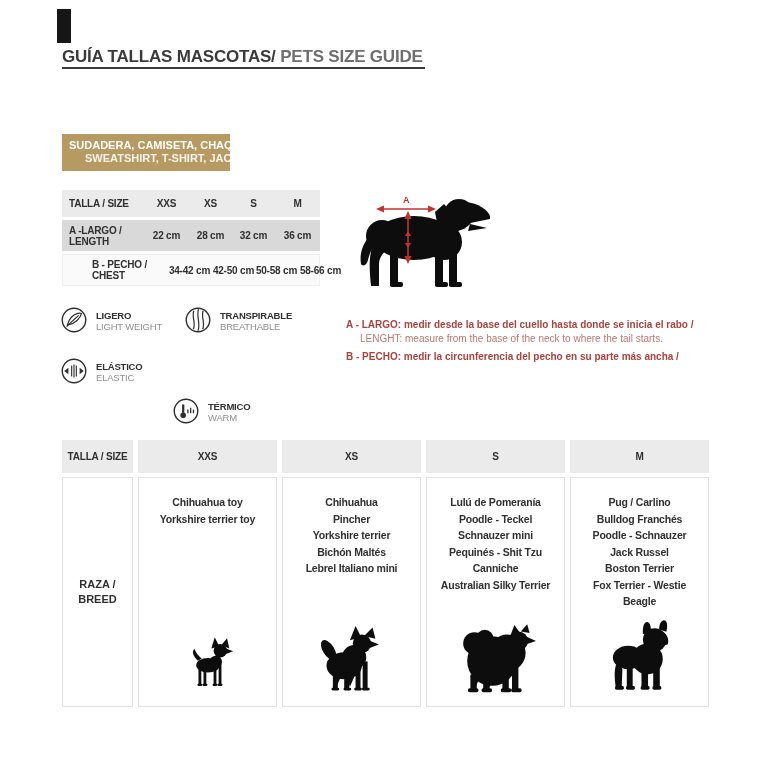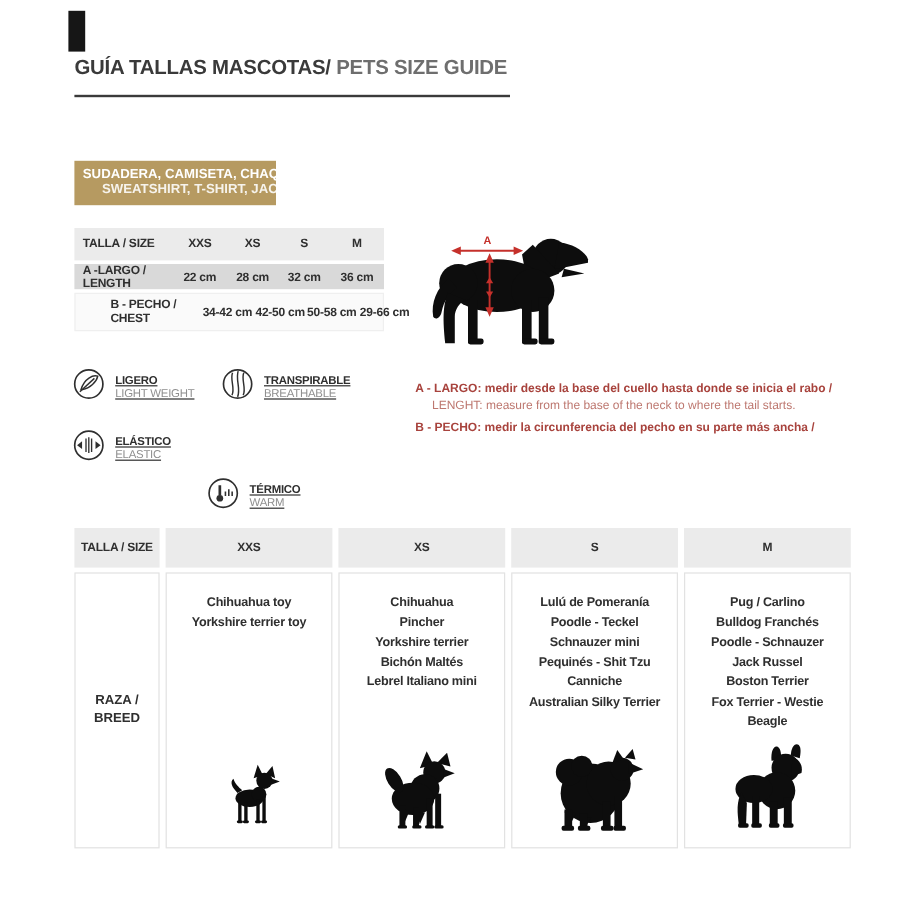--- a/index.html
+++ b/index.html
@@ -5,47 +5,47 @@
   html,body{margin:0;padding:0;background:#ffffff;}
   .page{position:relative;width:768px;height:768px;background:#ffffff;overflow:hidden;
         font-family:"Liberation Sans",sans-serif;color:#2f2f2f;}
   .abs{position:absolute;}
 
   
   .corner-mark{left:57px;top:9px;width:14px;height:34px;background:#161616;}
 
   
   .main-title{left:62px;top:47px;font-size:17px;font-weight:bold;letter-spacing:-0.2px;
-              color:#3a3a3a;border-bottom:2px solid #3a3a3a;padding-bottom:12px;padding-right:2px;
+              color:#3a3a3a;border-bottom:2px solid #3a3a3a;padding-bottom:0;padding-right:2px;
               white-space:nowrap;}
   .main-title .en{color:#6e6e6e;font-weight:bold;}
   .subtitle{left:62px;top:88px;font-size:13.5px;font-weight:bold;color:#b4975f;white-space:nowrap;}
   .subtitle .en{color:#cfc095;}
 
   
   .category-box{left:62px;top:134px;width:168px;background:#b69a61;color:#ffffff;
                 padding:5px 7px 6px 7px;box-sizing:border-box;}
   .category-box .l1{font-size:11px;font-weight:bold;line-height:13px;white-space:nowrap;}
   .category-box .l2{font-size:11px;font-weight:bold;line-height:13px;color:rgba(255,255,255,0.88);white-space:nowrap;margin-left:16px;}
 
   
   .size-table{left:62px;top:190px;width:258px;}
   .st-row{display:grid;grid-template-columns:82px 45px 43px 43px 45px;align-items:center;margin-bottom:3px;}
   .st-head{background:#ebebeb;height:27px;}
-  .st-a{background:#d9d9d9;height:21px;}
+  .st-a{background:#d9d9d9;height:31px;}
   .st-b{background:#fafafa;height:32px;border:1px solid #efefef;box-sizing:border-box;padding-left:22px;}
   .st-cell{font-size:10px;font-weight:bold;text-align:center;letter-spacing:-0.2px;}
   .st-label{text-align:left;padding-left:7px;}
 
   
   .dog-diagram{left:356px;top:190px;width:142px;height:102px;}
 
   
   .features{left:60px;top:306px;width:270px;height:100px;}
-  .feature{position:absolute;display:flex;align-items:flex-end;text-decoration:underline;}
+  .feature{position:absolute;display:flex;align-items:center;}
   .f0{left:0;top:0;} .f1{left:124px;top:0;} .f2{left:0;top:51px;} .f3{left:112px;top:51px;margin-top:40px;}
   .feature .ficon{width:28px;height:28px;flex:0 0 28px;}
   .feature .ftext{margin-left:8px;padding-top:2px;}
   .feature .es{font-size:9.5px;font-weight:bold;color:#2f2f2f;letter-spacing:-0.2px;white-space:nowrap;}
   .feature .en{font-size:9.5px;color:#8f8f8f;letter-spacing:-0.2px;white-space:nowrap;}
 
   
   .notes{left:346px;top:318px;width:380px;}
   .note{margin-bottom:4px;}
   .note .bold{font-size:10px;font-weight:bold;color:#a8433d;line-height:14px;white-space:nowrap;}
@@ -99,21 +99,21 @@
       <div class="st-cell">22 cm</div>
       <div class="st-cell">28 cm</div>
       <div class="st-cell">32 cm</div>
       <div class="st-cell">36 cm</div>
     </div>
     <div class="st-row st-b">
       <div class="st-cell st-label">B - PECHO / CHEST</div>
       <div class="st-cell">34-42 cm</div>
       <div class="st-cell">42-50 cm</div>
       <div class="st-cell">50-58 cm</div>
-      <div class="st-cell">29-66 cm</div>
+      <div class="st-cell">58-66 cm</div>
     </div>
   </div>
 
   <div class="abs dog-diagram">
     <svg width="142" height="102" viewBox="0 0 142 102">
       <g fill="#0d0d0d">
         <circle cx="103" cy="24" r="15"></circle>
         <path d="M110 12 C122 13 132 20 134 26 L134 29 L114 33 L106 34 Z"></path>
         <path d="M114 34 L131 38 L112 41 Z"></path>
         <polygon points="88,14 110,38 84,48 79,22"></polygon>

